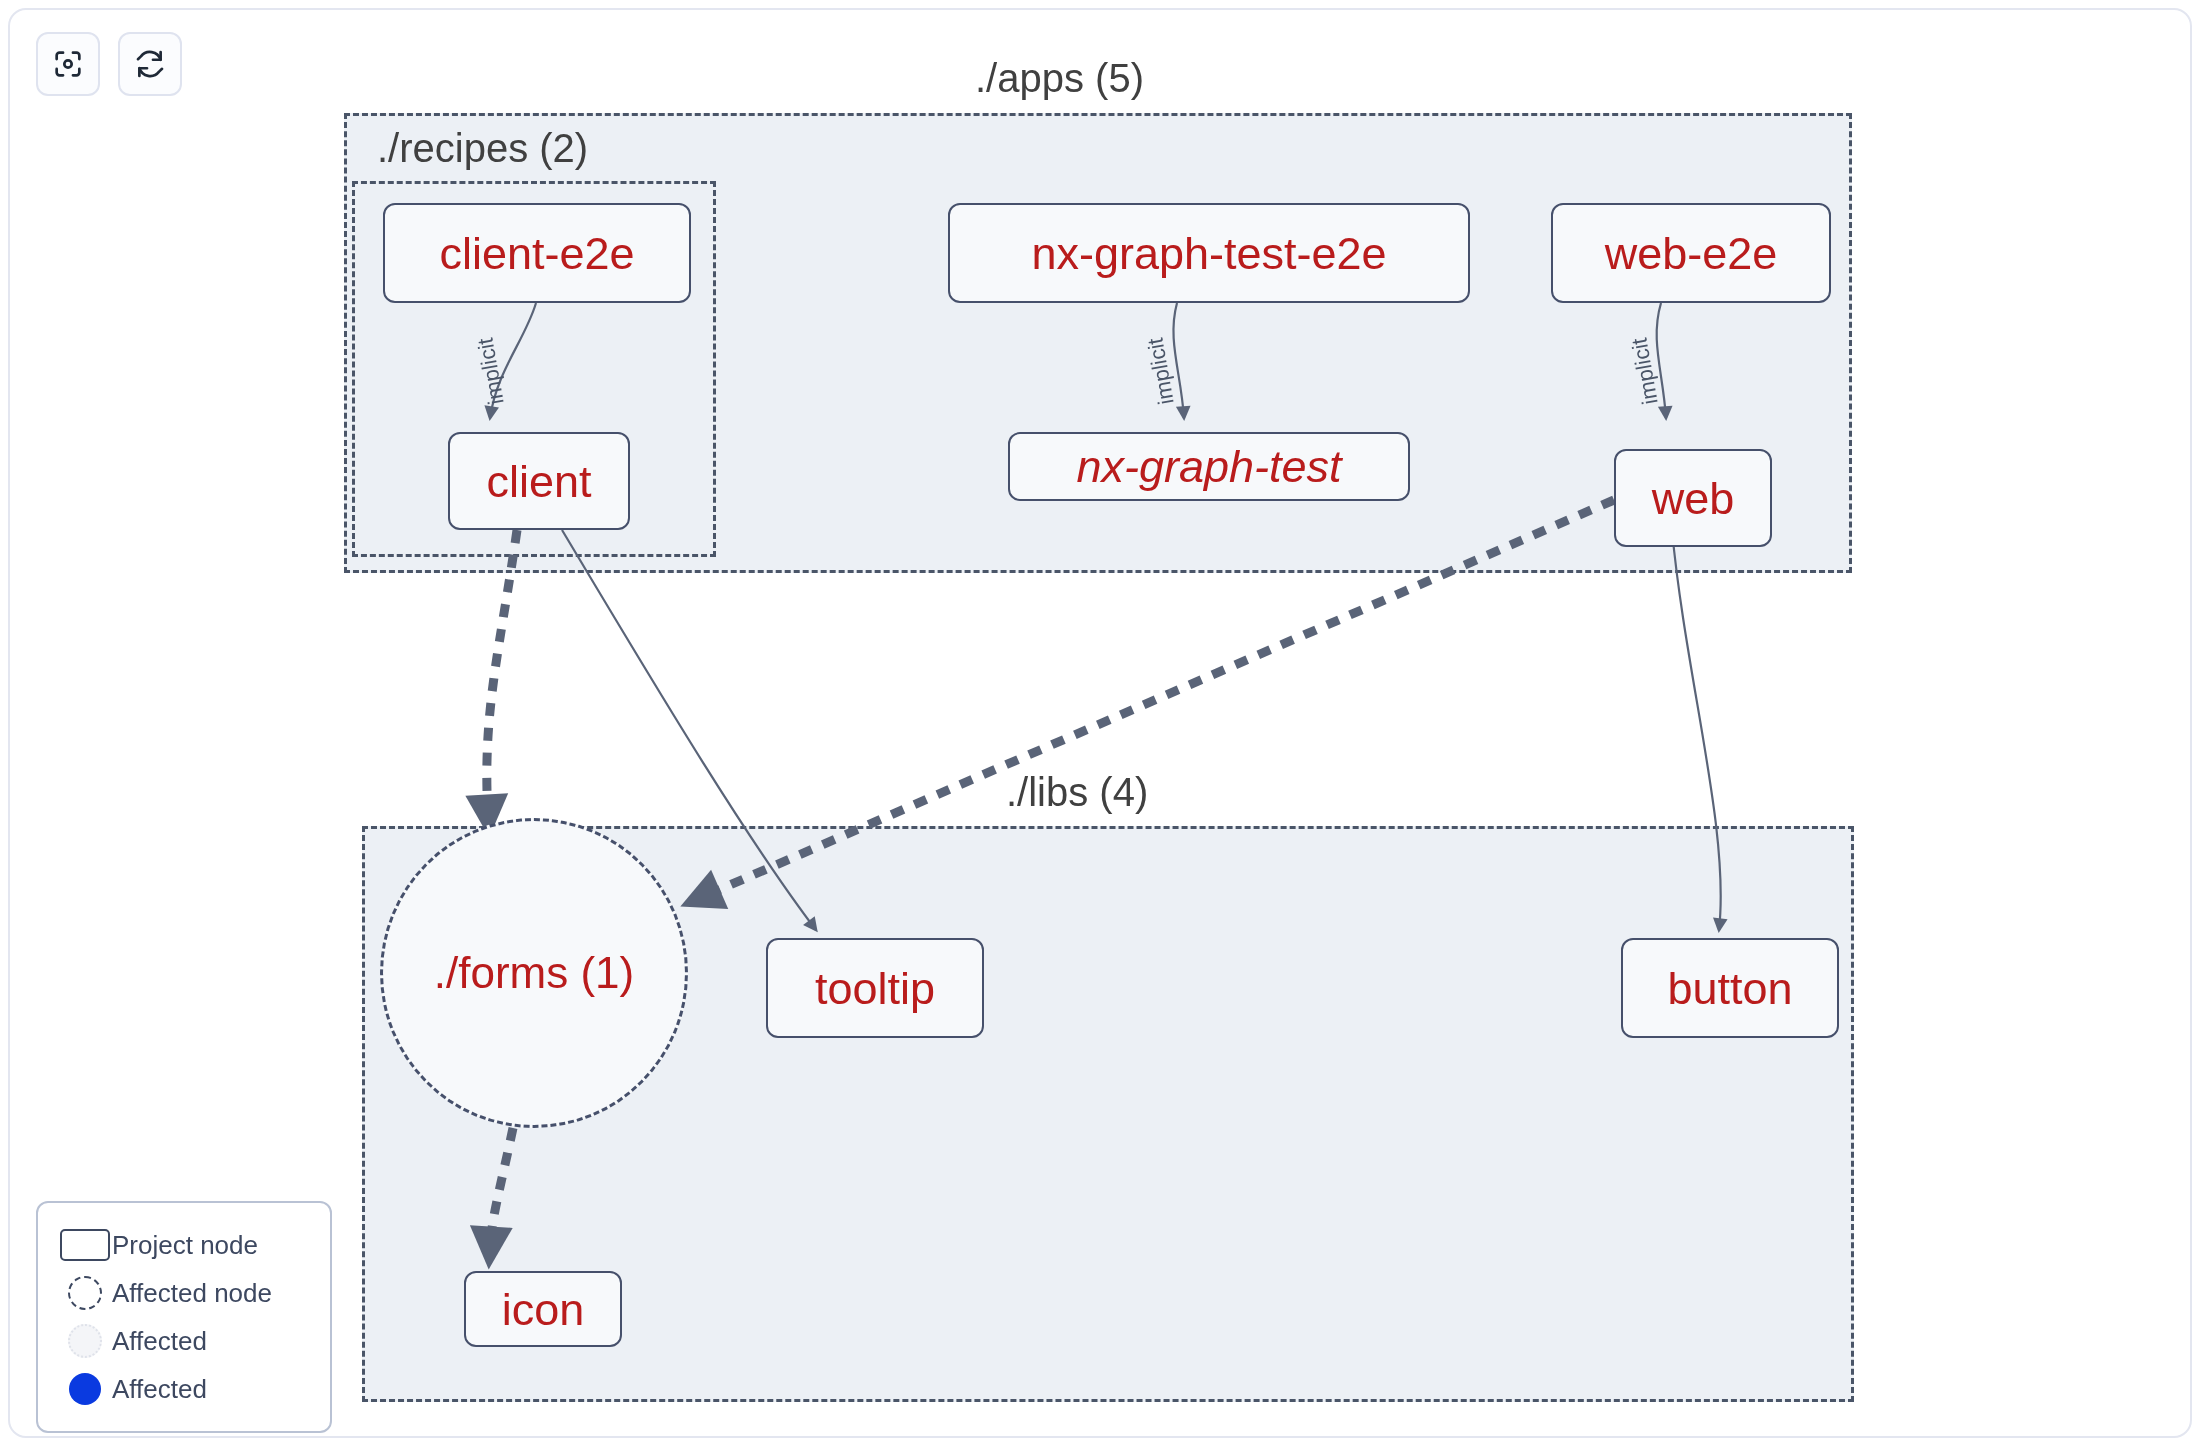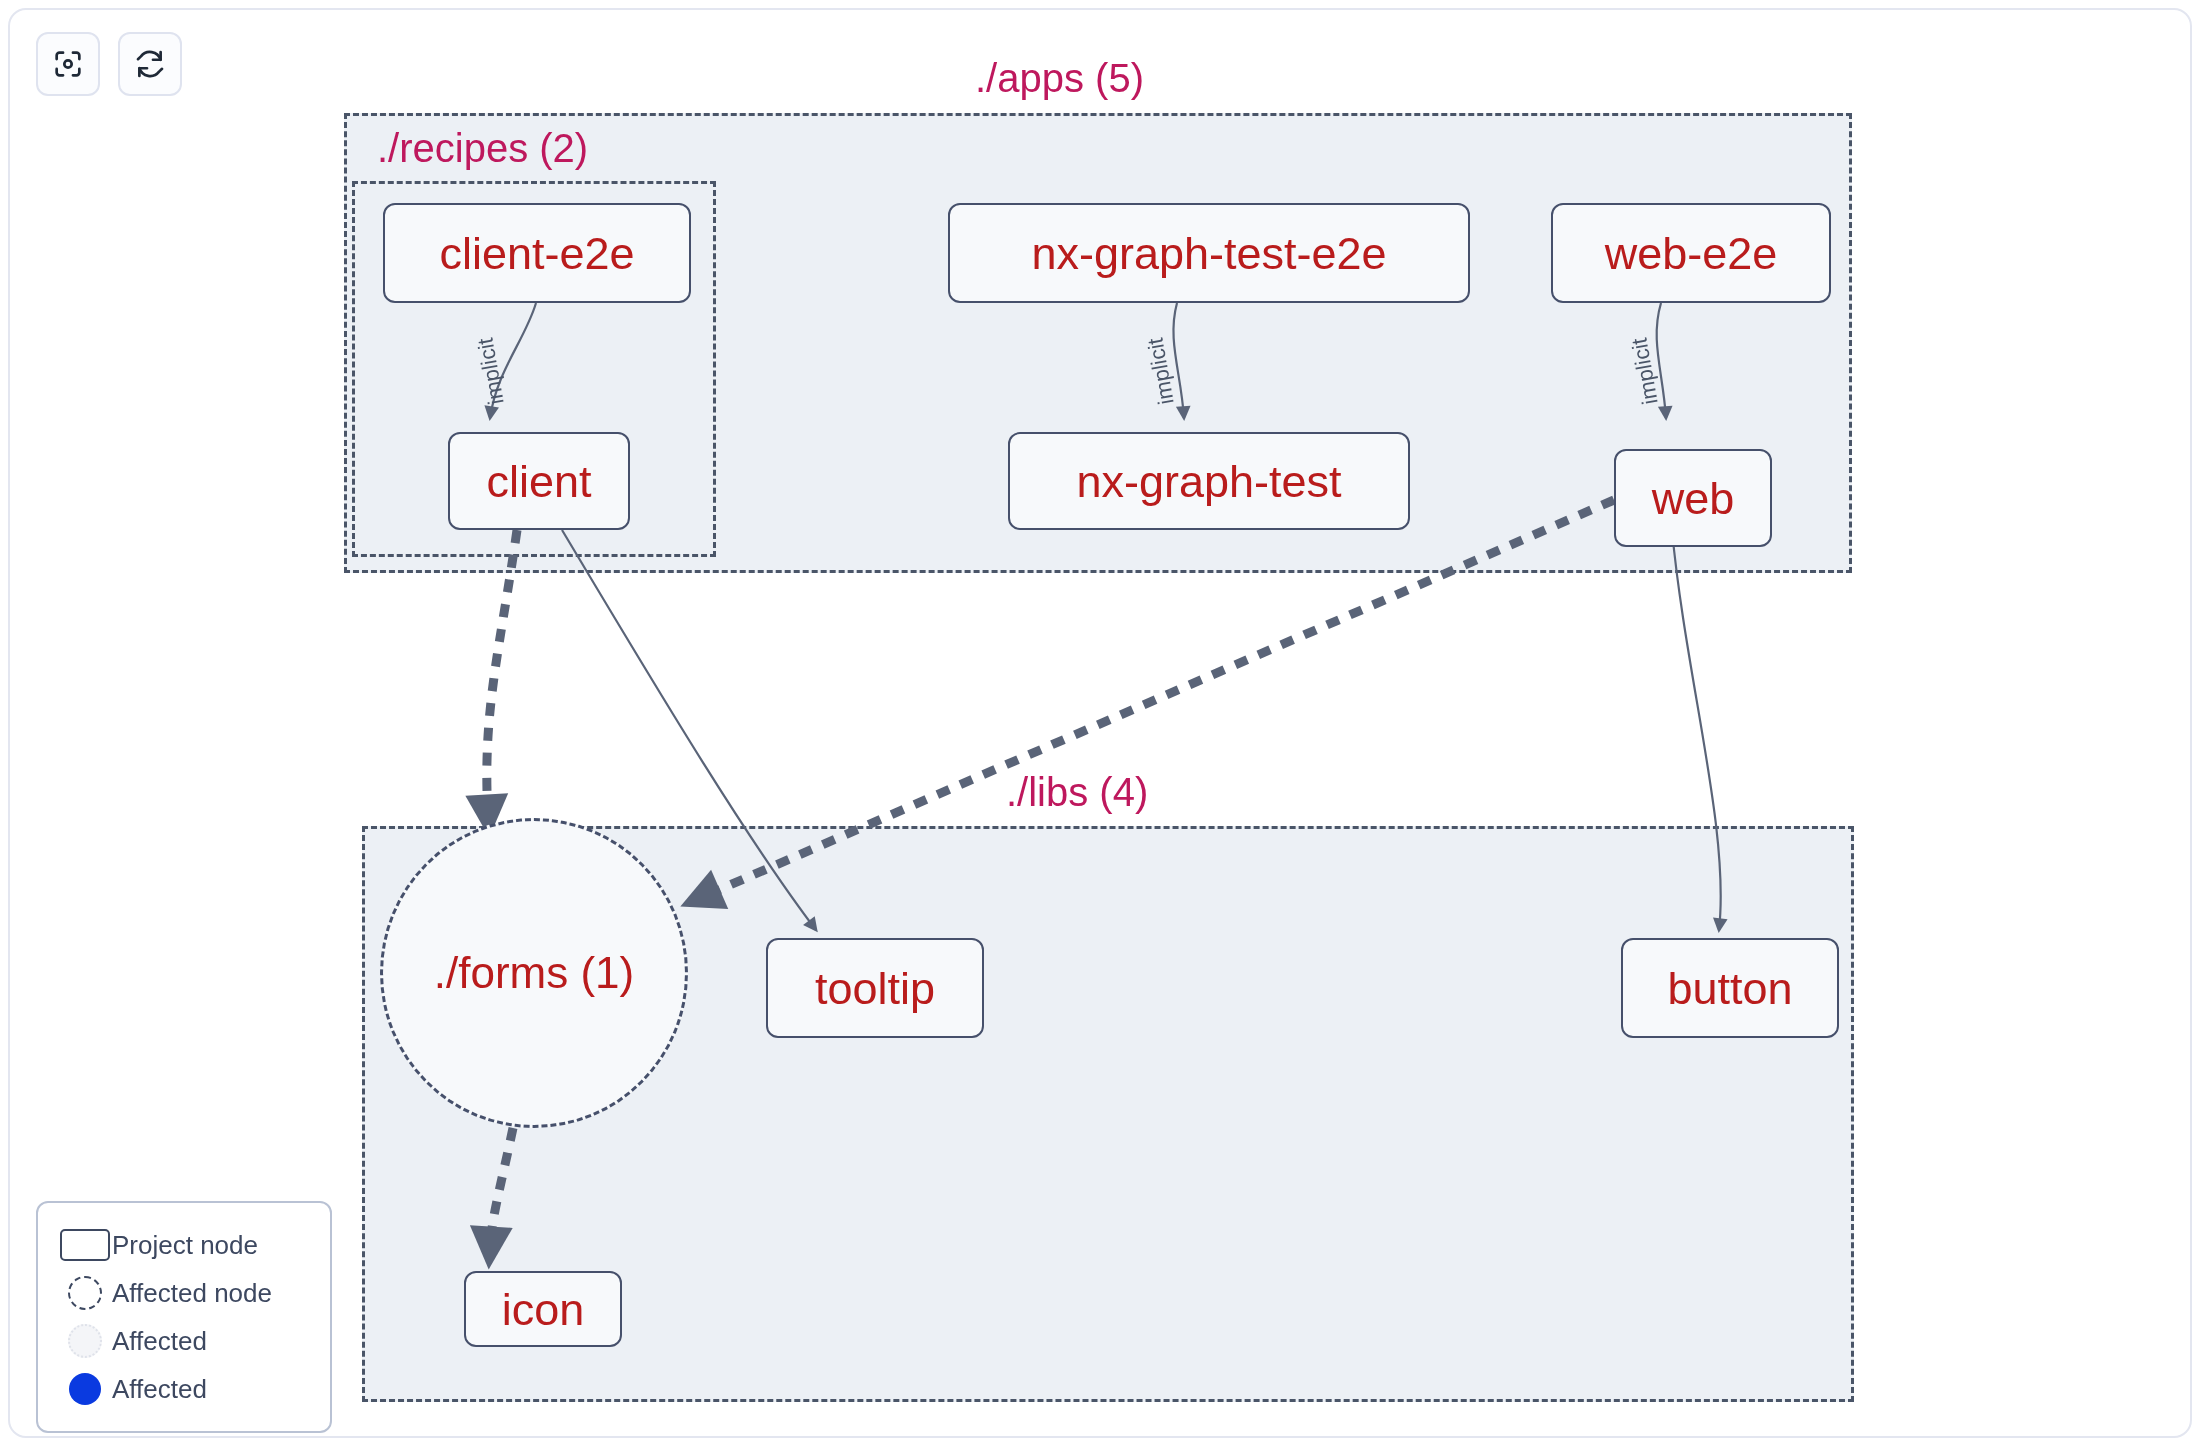--- a/index.html
+++ b/index.html
@@ -62,21 +62,21 @@
     border: 3px dashed #4a5568;
     z-index: 12;
   }
   .group.inner {
     background: #ecf0f5;
     border: 3px dashed #4a5568;
     z-index: 13;
   }
   .group-label {
     position: absolute;
-    color: #be185d;
+    color: #404040;
     font-size: 40px;
     line-height: 1;
     white-space: nowrap;
     z-index: 14;
     background: transparent;
   }
 
   
   .node {
     position: absolute;
@@ -227,21 +227,21 @@
       <text x="1652" y="370" fill="#4a5568" font-family="Liberation Sans, sans-serif" font-size="22" text-anchor="middle" transform="rotate(-100 1652 370)" id="elbl2">implicit</text>
     </g>
   </svg>
 
   <div class="node" style="left:383px; top:203px; width:308px; height:100px;">client-e2e</div>
 
   <div class="node" style="left:448px; top:432px; width:182px; height:98px;">client</div>
 
   <div class="node" style="left:948px; top:203px; width:522px; height:100px;">nx-graph-test-e2e</div>
 
-  <div class="node" style="left:1008px; top:432px; width:402px; height:98px;">nx-graph-test</div>
+  <div class="node" style="left:1008px; top:432px; width:402px; height:69px;font-style:italic;">nx-graph-test</div>
 
   <div class="node" style="left:1551px; top:203px; width:280px; height:100px;">web-e2e</div>
 
   <div class="node" style="left:1614px; top:449px; width:158px; height:98px;">web</div>
 
   <div class="node composite" style="left:380px; top:818px; width:308px; height:310px; font-size:44px;">./forms (1)</div>
 
   <div class="node" style="left:1621px; top:938px; width:218px; height:100px;">button</div>
 
   <div class="node" style="left:766px; top:938px; width:218px; height:100px;">tooltip</div>

